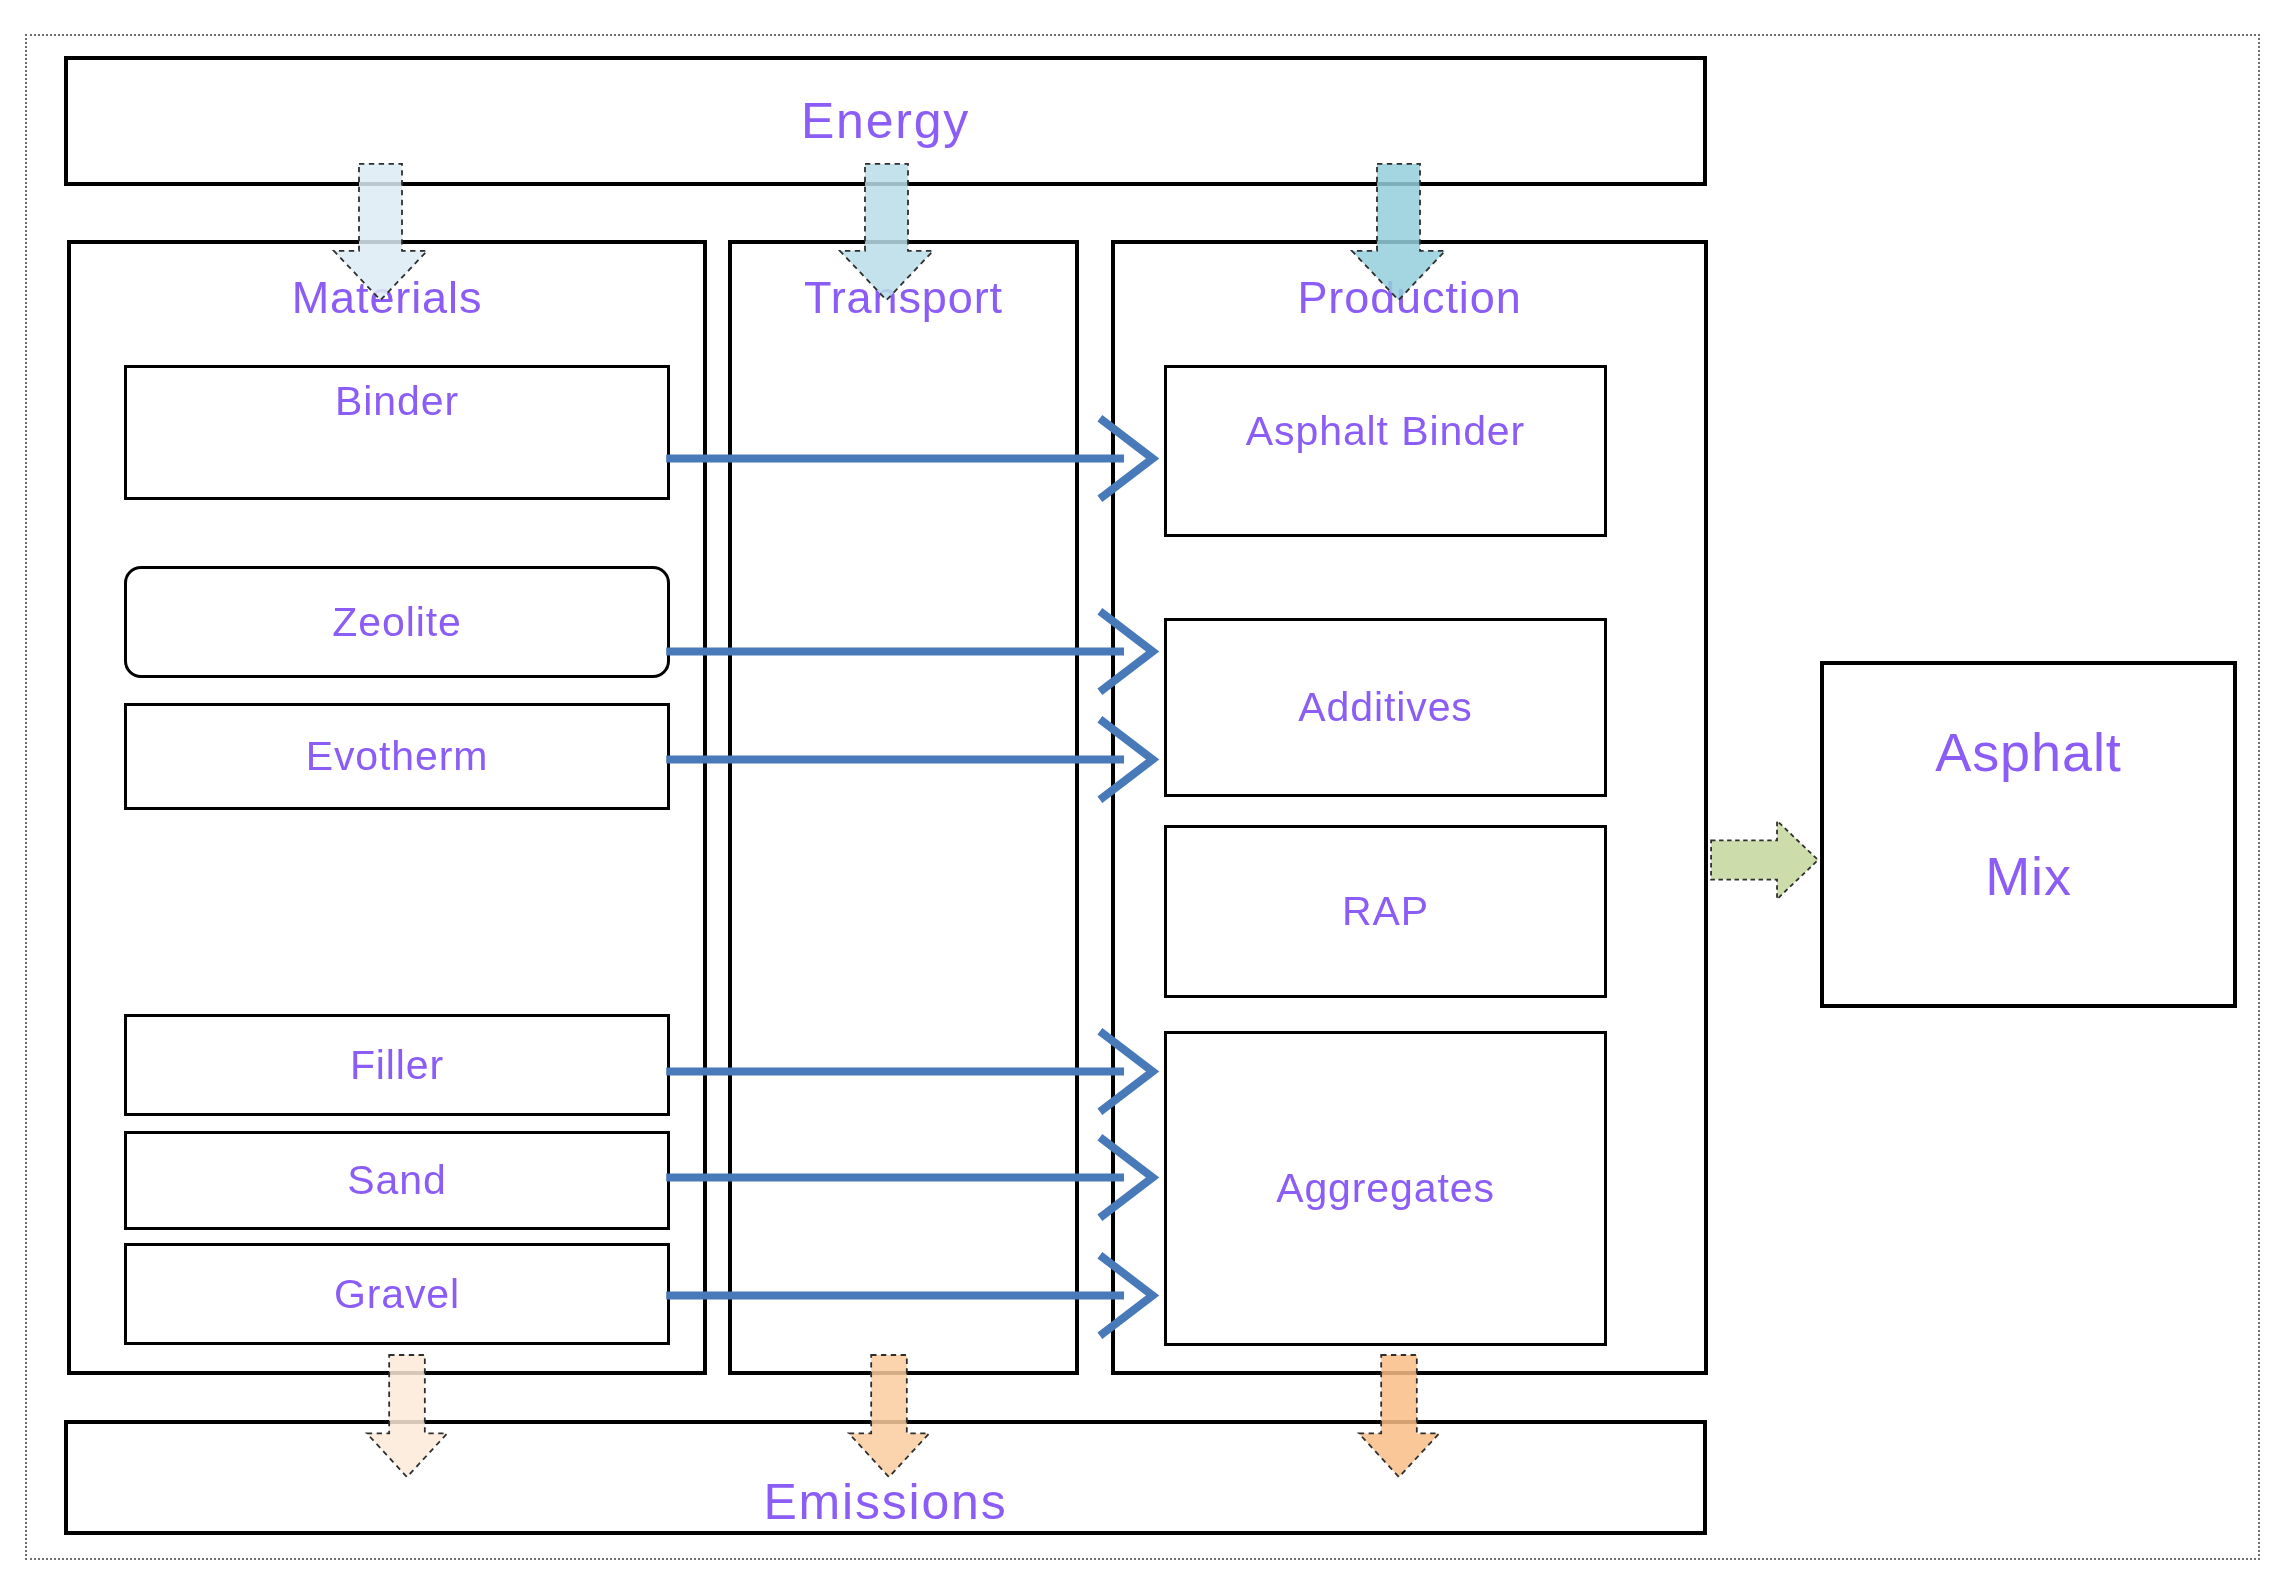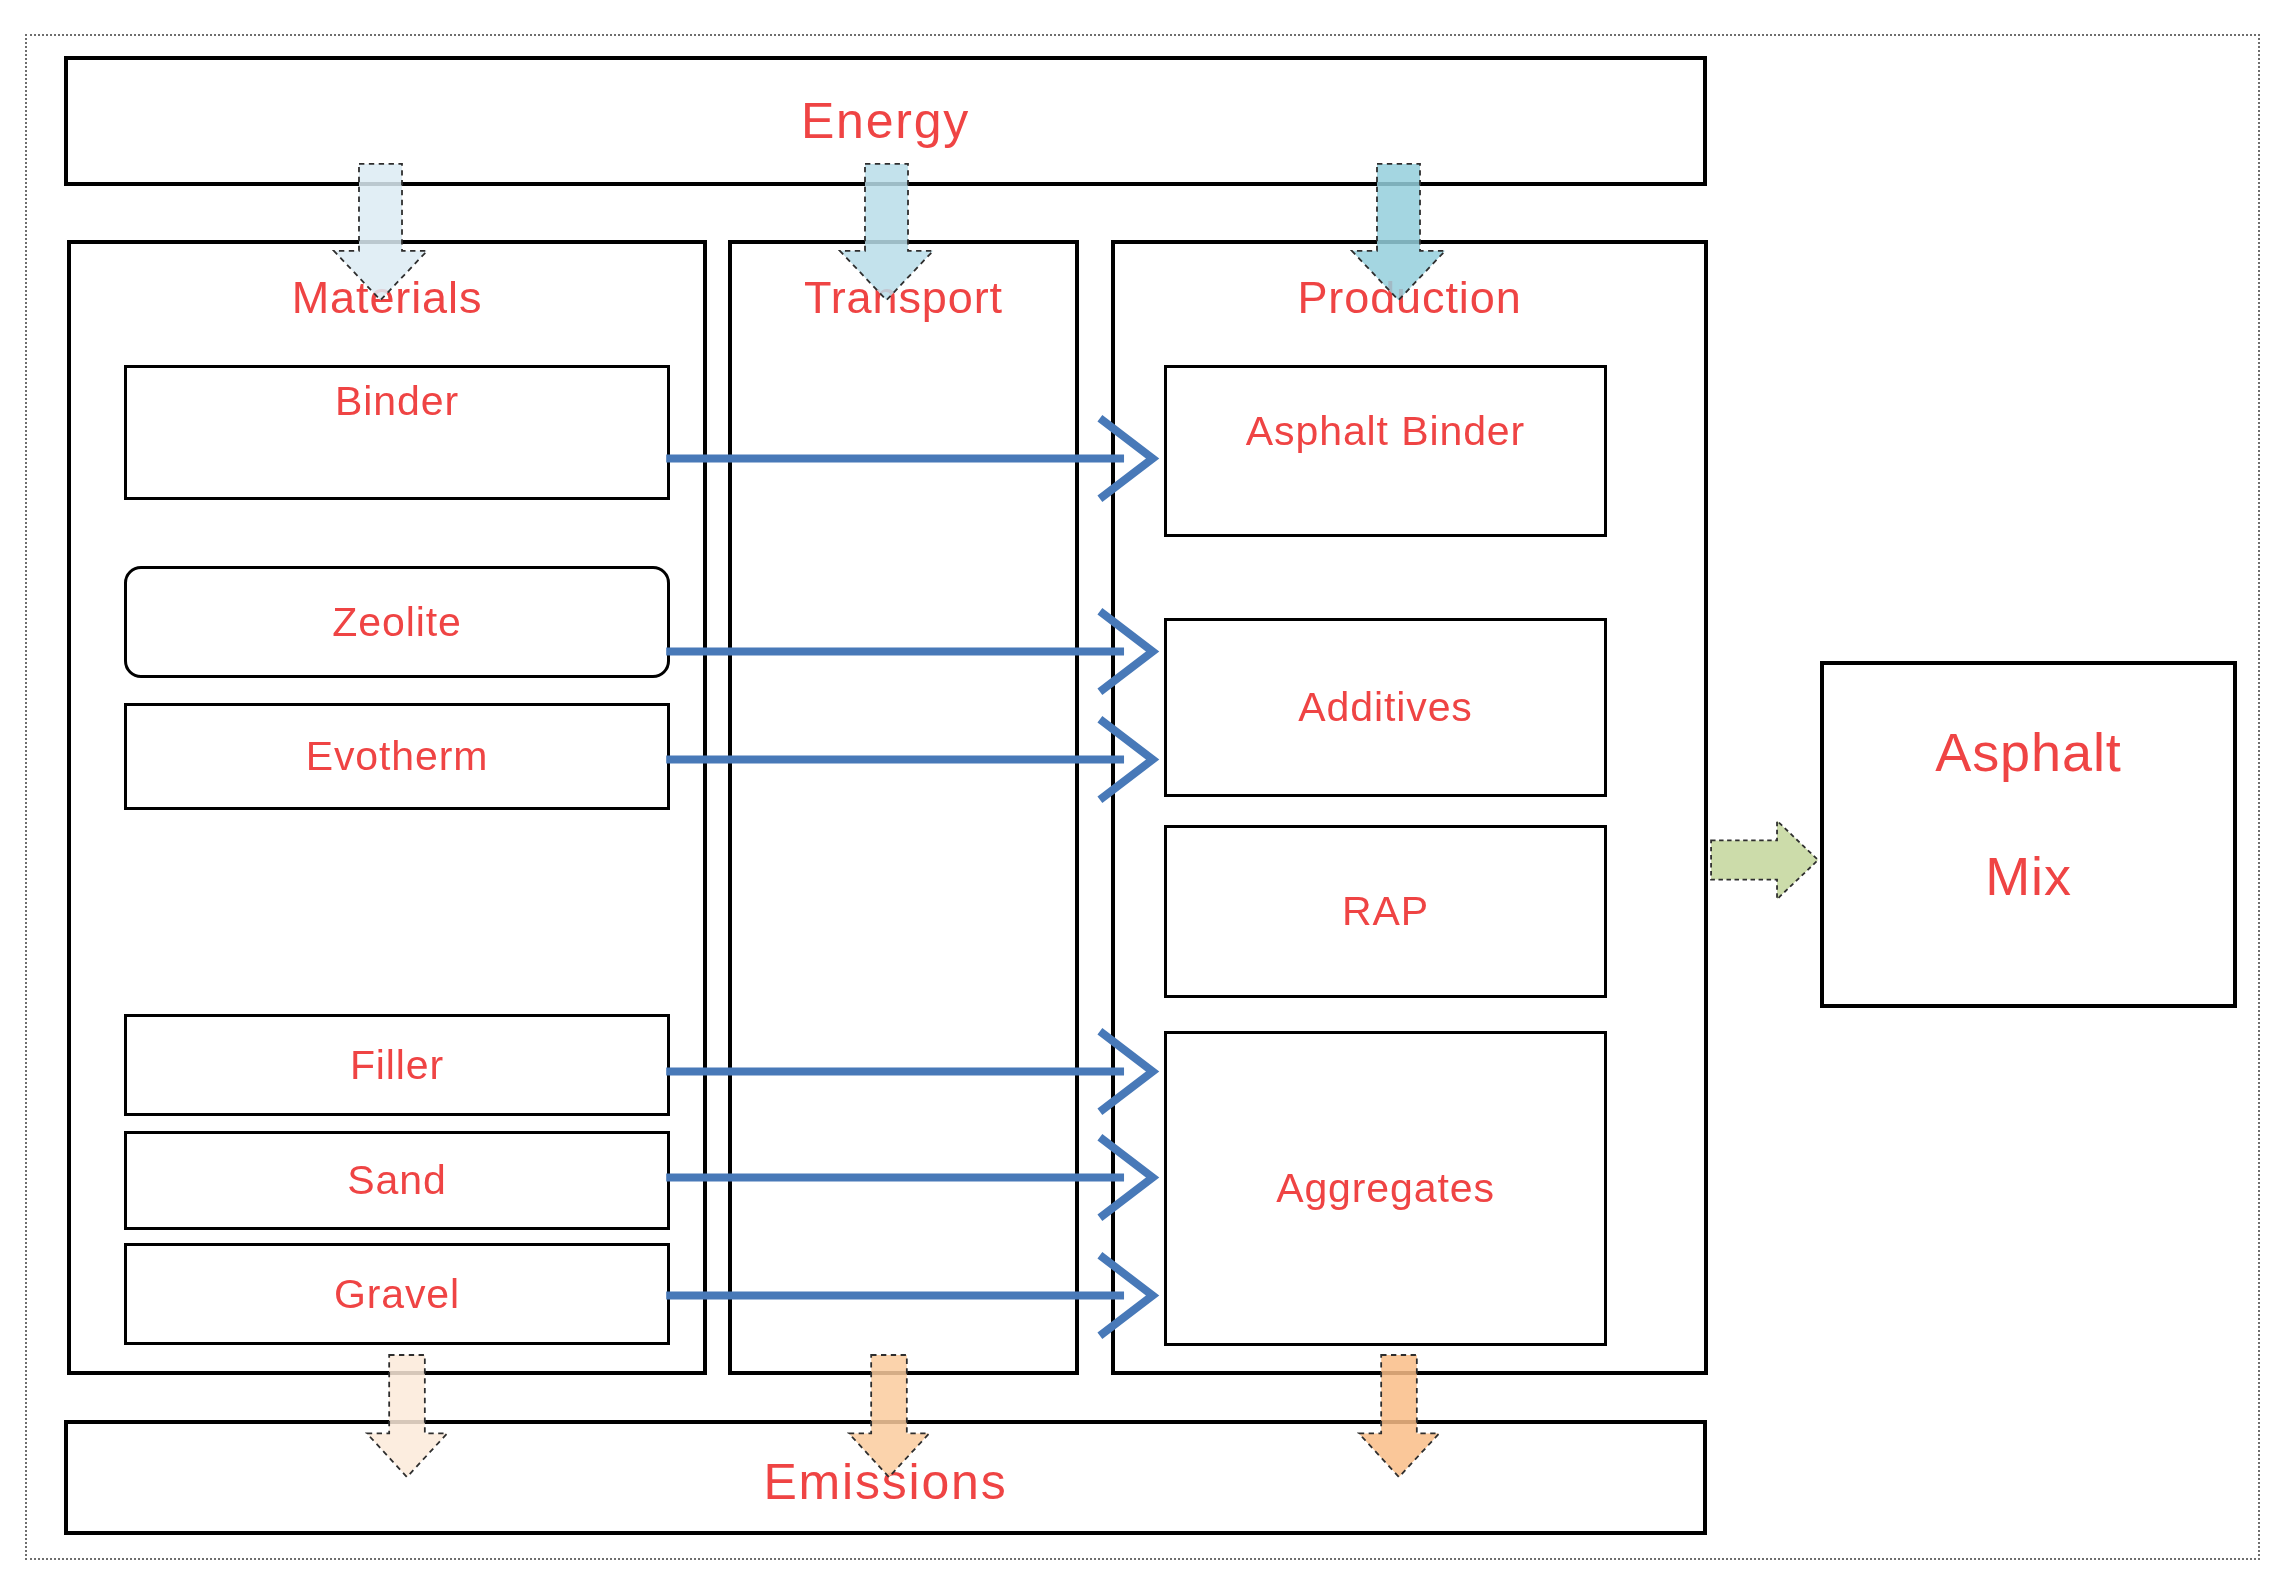--- a/index.html
+++ b/index.html
@@ -1,18 +1,18 @@
 <!DOCTYPE html>
 <html style="font-size:14.3px"><head>
 <meta charset="utf-8">
 <style>
   html,body{margin:0;padding:0;background:#ffffff;}
   .canvas{
     position:relative;width:2287px;height:1597px;background:#ffffff;overflow:hidden;
-    font-family:"Liberation Sans", sans-serif;color:#ef4444;
+    font-family:"Liberation Sans", sans-serif;color:#8b5cf6;
   }
   .abs{position:absolute;box-sizing:border-box;}
   .dotted-frame{border:2.7px dotted #6e6e6e;background:transparent;}
   .box{
     background:#ffffff;border:4.5px solid #000;display:flex;
     align-items:center;justify-content:center;text-align:center;
   }
   .box.inner{border-width:3.6px;}
   .box.top-label{align-items:flex-start;}
   .box.bottom-label{align-items:flex-end;}
@@ -70,21 +70,21 @@
   <div class="abs box inner" style="left:1164px;top:618px;width:443px;height:179px;">
     <span class="t-item">Additives</span>
   </div>
   <div class="abs box inner" style="left:1164px;top:825px;width:443px;height:173px;">
     <span class="t-item">RAP</span>
   </div>
   <div class="abs box inner" style="left:1164px;top:1031px;width:443px;height:315px;">
     <span class="t-item">Aggregates</span>
   </div>
 
-  <div class="abs box bottom-label" style="left:64px;top:1420px;width:1643px;height:115px;padding-bottom:20px;">
+  <div class="abs box bottom-label" style="left:64px;top:1420px;width:1643px;height:115px;padding-bottom:0;">
     <span class="t-energy">Emissions</span>
   </div>
 
   <div class="abs box" style="left:1820px;top:661px;width:417px;height:347px;align-items:flex-start;padding-top:25px;">
     <div>
       <div class="t-mix">Asphalt</div>
       <div class="t-mix">Mix</div>
     </div>
   </div>
 

